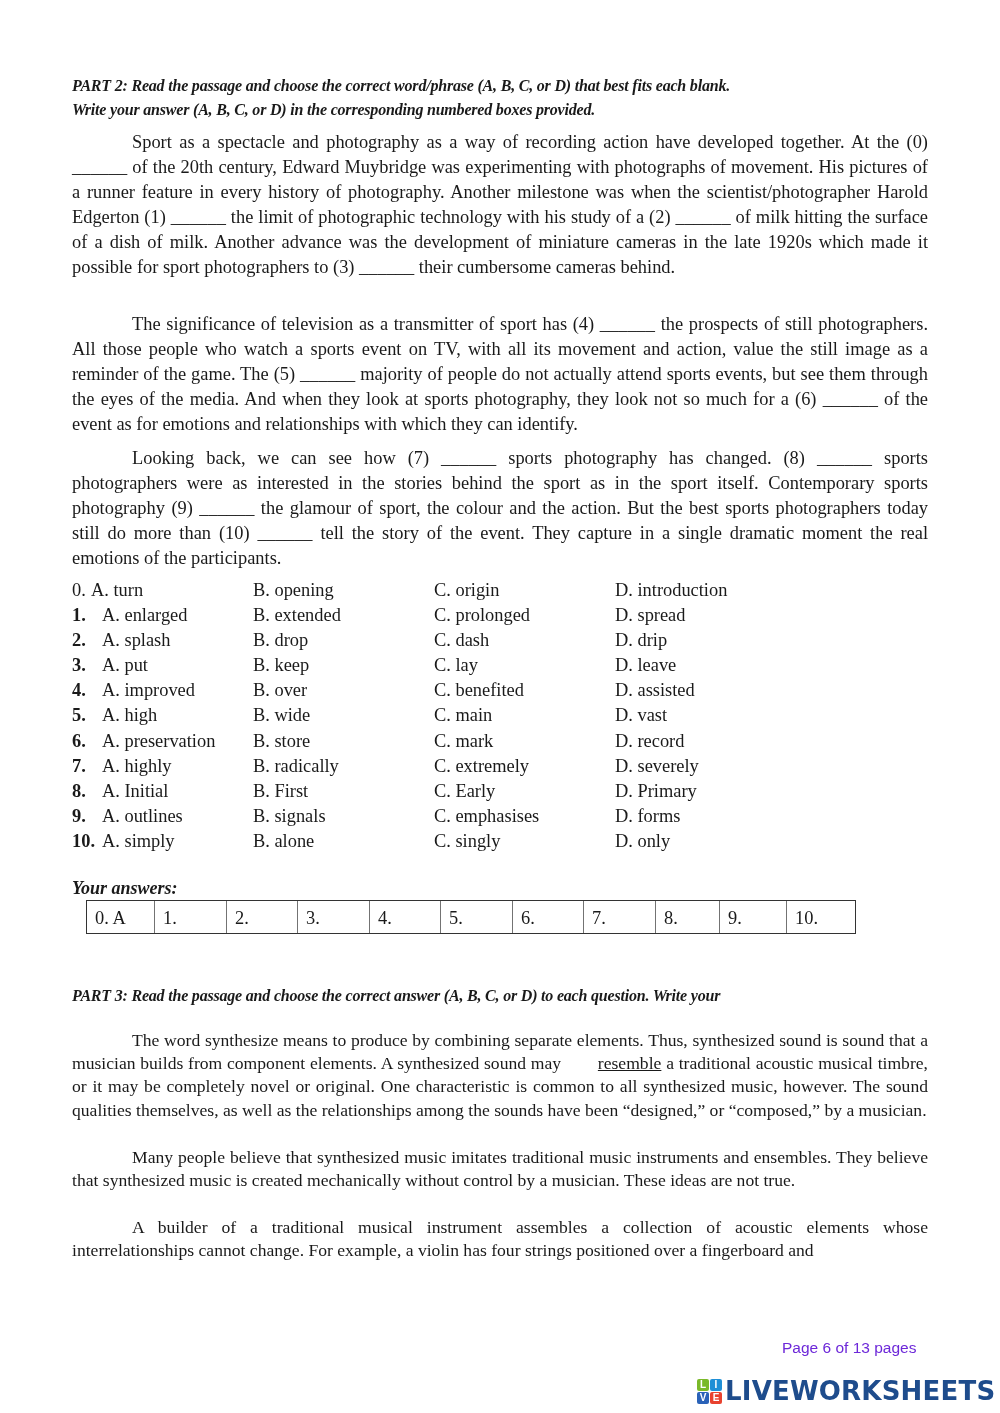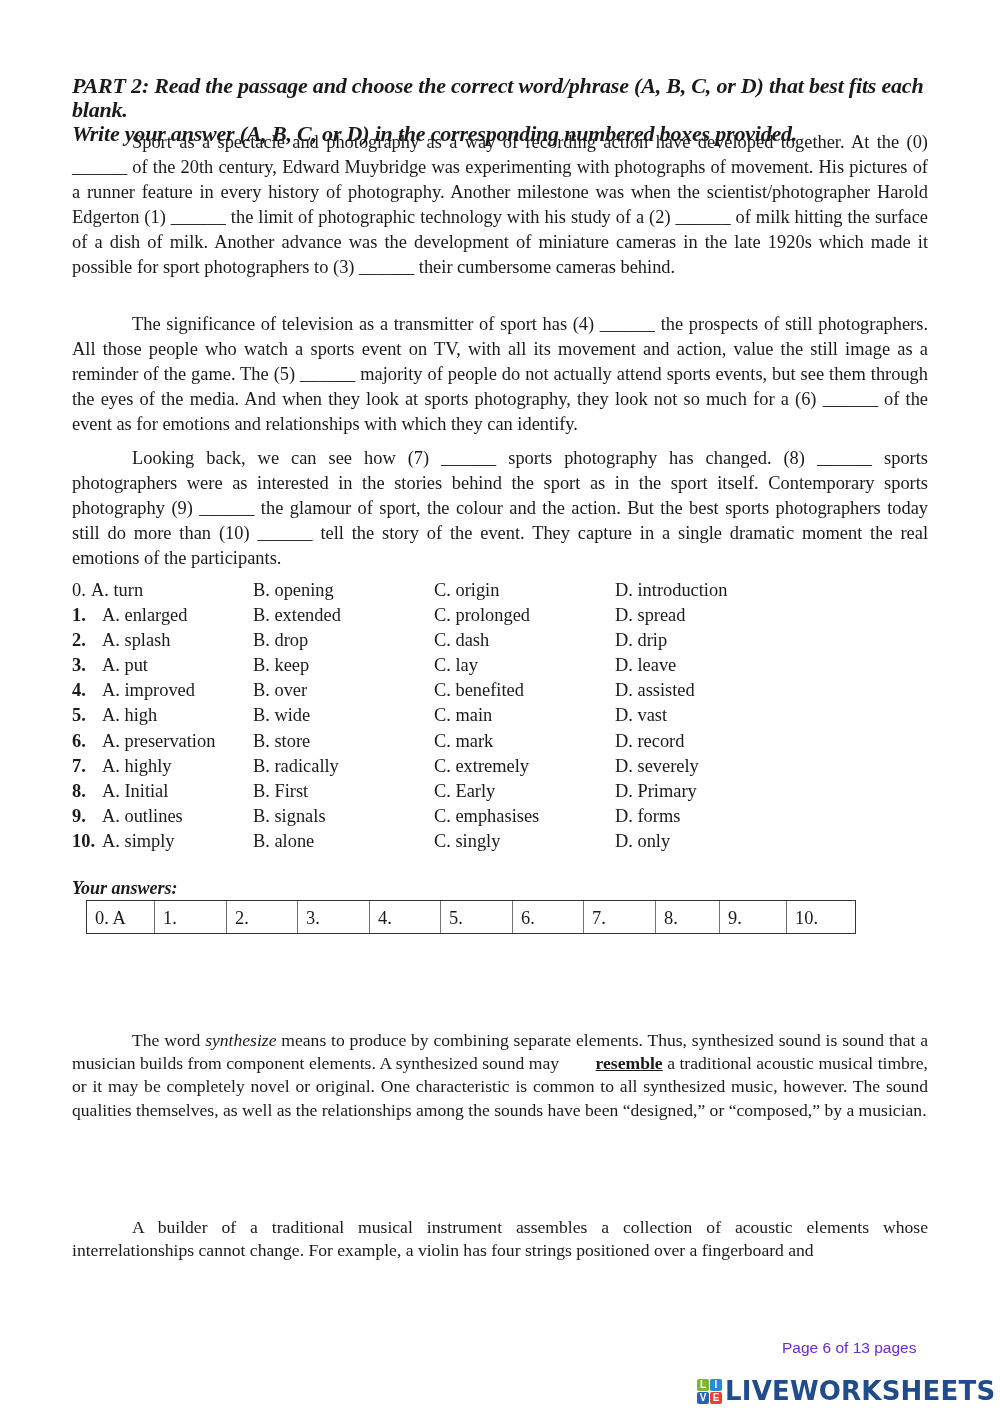--- a/index.html
+++ b/index.html
@@ -1,42 +1,42 @@
 <!DOCTYPE html>
 <html><head>
 <meta charset="utf-8">
 <style>
   html, body { margin: 0; padding: 0; background: #ffffff; }
   body { width: 1000px; height: 1413px; position: relative; overflow: hidden;
          font-family: "Liberation Serif", "DejaVu Serif", serif; color: #1a1a1a; }
   .page { position: absolute; left: 0; top: 0; width: 1000px; height: 1413px; }
   .heading { position: absolute; left: 72px; width: 860px; font-weight: bold; font-style: italic;
-             font-size: 22px; line-height: 24px; letter-spacing: -0.2px; }
+             font-size: 16px; line-height: 24px; letter-spacing: -0.2px; }
   .para { position: absolute; left: 72px; width: 856px; font-size: 18.4px; line-height: 25px;
           text-align: justify; text-indent: 60px; }
   .para3 { font-size: 17.6px; line-height: 23.2px; }
   .options { position: absolute; left: 72px; top: 578px; width: 700px; }
   .opt-row { position: relative; height: 25.1px; font-size: 18.4px; line-height: 25px; }
   .opt-row span { position: absolute; top: 0; white-space: nowrap; }
   .opt-num { left: 0; font-weight: bold; }
   .opt-num.plain { font-weight: normal; }
   .opt-a { left: 30px; }
   .opt-a.zero { left: 19px; }
   .opt-b { left: 181px; }
   .opt-c { left: 362px; }
   .opt-d { left: 543px; }
   .answers-label { position: absolute; left: 72px; top: 878px; font-weight: bold; font-style: italic;
                    font-size: 18px; }
   .answers-table { position: absolute; left: 86px; top: 900px; height: 34px; display: flex;
                    border: 1px solid #333; box-sizing: border-box; }
   .answer-cell { height: 32px; border-right: 1px solid #737373; box-sizing: border-box;
                  font-size: 18.4px; line-height: 34px; padding-left: 8px; }
   .answer-cell:last-child { border-right: none; }
-  .underline-bold { font-weight: bold; text-decoration: underline; margin-left: 32px; }
-  .italic { font-style: italic; }
+  .underline-bold { font-weight: normal; text-decoration: underline; margin-left: 32px; }
+  .italic { }
   .page-num { position: absolute; left: 782px; top: 1339px; font-family: "Liberation Sans", "DejaVu Sans", sans-serif;
               font-size: 15.5px; color: #6d28d9; }
   .brand { position: absolute; left: 697px; top: 1376px; display: flex; align-items: center; }
   .brand-icon { display: grid; grid-template-columns: 12px 12px; grid-template-rows: 12px 12px; gap: 1px; margin-right: 3px; }
   .brand-icon div { font-family: "Liberation Sans", sans-serif; font-weight: bold; font-size: 10px; color: #fff;
                     text-align: center; line-height: 12px; border-radius: 2px; }
   .brand-text { font-family: "DejaVu Sans", "Liberation Sans", sans-serif; font-weight: bold; font-size: 26px;
                 color: #1e4c8c; letter-spacing: 0.2px; line-height: 30px; }
 </style>
 </head>
@@ -142,23 +142,25 @@
     <div class="answer-cell" style="width:71px;">4.</div>
     <div class="answer-cell" style="width:72px;">5.</div>
     <div class="answer-cell" style="width:71px;">6.</div>
     <div class="answer-cell" style="width:72px;">7.</div>
     <div class="answer-cell" style="width:64px;">8.</div>
     <div class="answer-cell" style="width:67px;">9.</div>
     <div class="answer-cell" style="width:68px;">10.</div>
   </div>
 
   <div class="heading" style="top:984px;">
+    <div>PART 3: Read the passage and choose the correct answer (A, B, C, or D) to each question. Write your</div>
   </div>
 
   <div class="para para3" style="top:1029px;"><span>The word </span><span class="italic">synthesize</span><span> means to produce by combining separate elements. Thus, synthesized sound is sound that a musician builds from component elements. A synthesized sound may </span><span class="underline-bold">resemble</span><span> a traditional acoustic musical timbre, or it may be completely novel or original. One characteristic is common to all synthesized music, however. The sound qualities themselves, as well as the relationships among the sounds have been “designed,” or “composed,” by a musician.</span></div>
+  <div class="para para3" style="top:1146px;">Many people believe that synthesized music imitates traditional music instruments and ensembles. They believe that synthesized music is created mechanically without control by a musician. These ideas are not true.</div>
   <div class="para para3" style="top:1216px;">A builder of a traditional musical instrument assembles a collection of acoustic elements whose interrelationships cannot change. For example, a violin has four strings positioned over a fingerboard and</div>
 
   <div class="page-num">Page 6 of 13 pages</div>
   <div class="brand">
     <div class="brand-icon">
       <div style="background:#7ab929;">L</div>
       <div style="background:#1f8fd6;">I</div>
       <div style="background:#2a62b8;">V</div>
       <div style="background:#e8422f;">E</div>
     </div>

